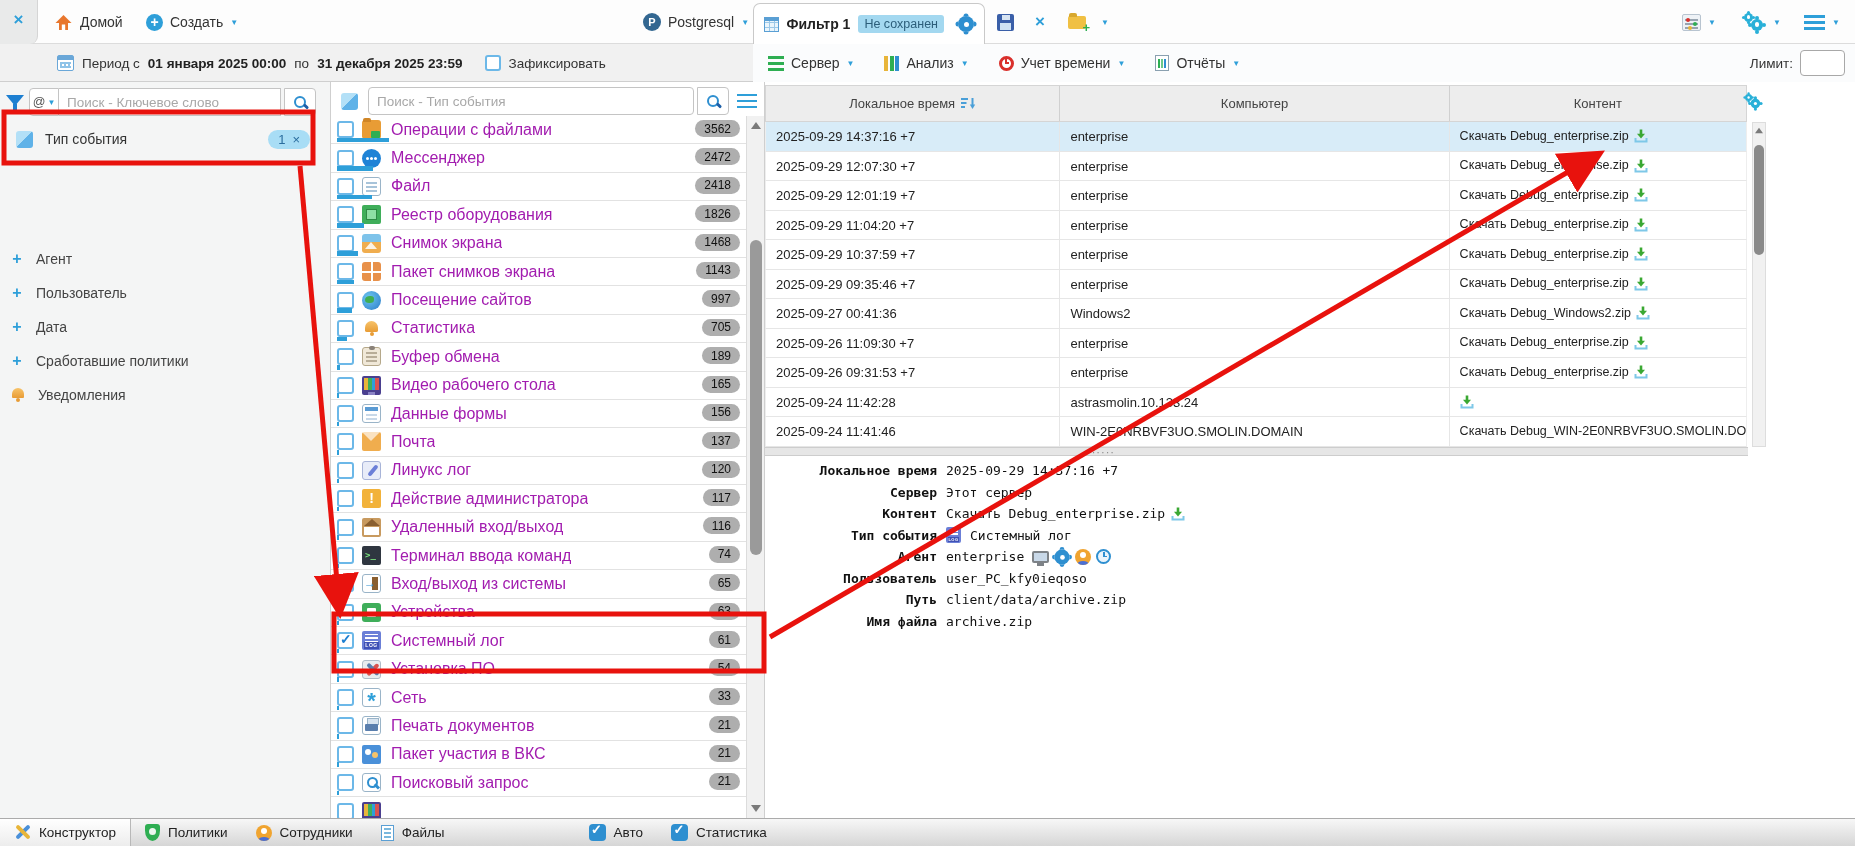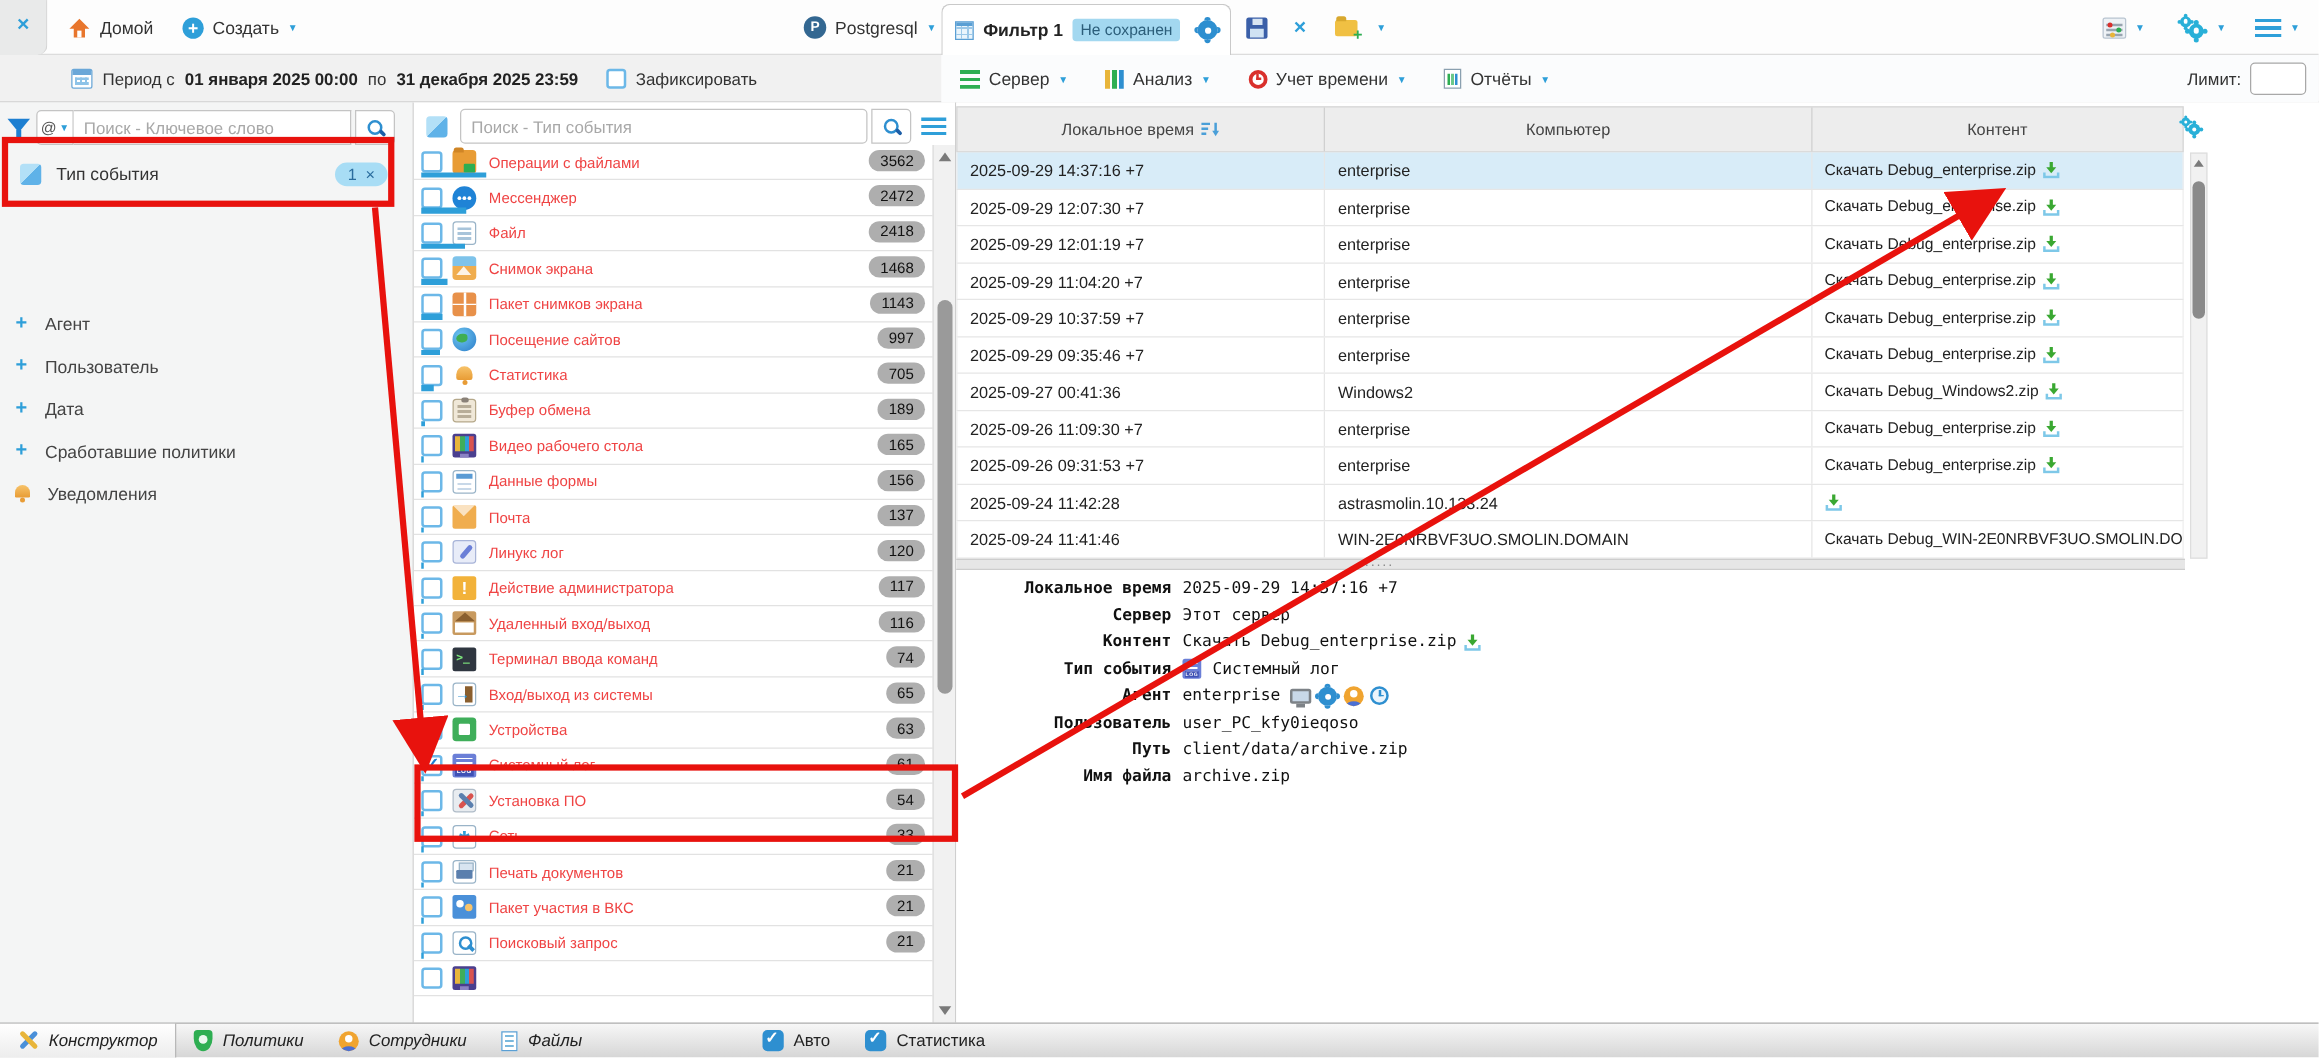--- a/index.html
+++ b/index.html
@@ -134,21 +134,21 @@
   .etpanel { position:absolute; left:330px; top:82px; width:435px; height:736px; background:#fff;
     border-left:1px solid #cfcfcf; border-right:1px solid #cfcfcf; }
   .etsearch { position:absolute; left:0; top:4px; width:435px; height:30px; display:flex; align-items:center; }
   .burger { width:20px; height:14px; background:repeating-linear-gradient(#2e9fd9 0 2.5px, transparent 2.5px 6px);
     margin-left:8px; cursor:pointer; }
   .etlist { position:absolute; left:0; top:34px; width:417px; height:702px; overflow:hidden; }
   .erow { position:relative; width:100%; height:28.4px; border-bottom:1px solid #e2e2e2; display:flex;
     align-items:center; cursor:pointer; }
   .erow .cb { width:17px; height:17px; margin-left:6px; }
   .erow .ei { margin-left:8px; }
-  .elabel { margin-left:10px; font-size:12px; color:#ef4444; white-space:nowrap; overflow:hidden; }
+  .elabel { margin-left:10px; font-size:16px; color:#a21caf; white-space:nowrap; overflow:hidden; }
   .ebadge { position:absolute; right:8px; top:4px; background:#aeaeae; color:#111; font-size:12px;
     border-radius:10px; padding:1.5px 9px; }
   .ebar { position:absolute; left:6px; bottom:1px; height:4.5px; background:#2e9fd9; }
   .etscroll { position:absolute; right:0; top:34px; width:18px; height:702px; background:#f1f1f1;
     border-left:1px solid #dcdcdc; }
   .tri-up { width:0; height:0; border-left:5px solid transparent; border-right:5px solid transparent;
     border-bottom:7px solid #7a7a7a; margin:6px auto 0; }
   .tri-down { width:0; height:0; border-left:5px solid transparent; border-right:5px solid transparent;
     border-top:7px solid #7a7a7a; margin:0 auto; position:absolute; bottom:6px; left:4px; }
   .etthumb { position:absolute; left:3px; top:124px; width:12px; height:315px; background:#9a9a9a; border-radius:7px; }
@@ -290,21 +290,21 @@
   .clkb { width:15px; height:15px; border-radius:50%; border:2px solid #2e8fd0; background:#eaf4fc;
     position:relative; flex:none; }
   .clkb::before { content:''; position:absolute; left:5px; top:1px; width:1.5px; height:5px; background:#2e8fd0; }
   .clkb::after { content:''; position:absolute; left:5px; top:4.5px; width:4px; height:1.5px; background:#2e8fd0; }
   .agent-icons { display:flex; gap:5px; align-items:center; margin-left:8px; }
 
   
   .bottombar { position:absolute; left:0; top:818px; width:1855px; height:28px;
     background:linear-gradient(#f7f7f7, #d6d6d6); border-top:1px solid #ababab; display:flex; align-items:center; }
   .bb-item { display:flex; align-items:center; gap:8px; height:28px; padding:0 14px; font-size:13.5px;
-    color:#222; cursor:pointer;font-style:italic; }
+    color:#222; cursor:pointer; }
   .bb-active { background:linear-gradient(#ffffff, #ececec); border-right:1px solid #b8b8b8; }
   .tools { width:17px; height:17px; position:relative; flex:none; }
   .tools::before { content:''; position:absolute; left:7px; top:-1px; width:4px; height:18px;
     background:#4a90d9; transform:rotate(45deg); border-radius:2px; }
   .tools::after { content:''; position:absolute; left:7px; top:-1px; width:4px; height:18px;
     background:#e8b53a; transform:rotate(-45deg); border-radius:2px; }
   .shield { width:15px; height:17px; background:#2eae52; border-radius:3px 3px 50% 50%/3px 3px 60% 60%;
     position:relative; flex:none; }
   .shield::after { content:''; position:absolute; left:4px; top:4px; width:7px; height:7px;
     border-radius:50%; background:#fff; opacity:.9; }
@@ -484,20 +484,27 @@
         </div>
         <div class="erow">
           <span class="cb"></span>
           <span class="ei ei-doc"></span>
           <span class="elabel">Файл</span>
           <span class="ebadge">2418</span>
           <span class="ebar" style="width: 35px;"></span>
         </div>
         <div class="erow">
           <span class="cb"></span>
+          <span class="ei ei-chip"></span>
+          <span class="elabel">Реестр оборудования</span>
+          <span class="ebadge">1826</span>
+          <span class="ebar" style="width: 27px;"></span>
+        </div>
+        <div class="erow">
+          <span class="cb"></span>
           <span class="ei ei-shot"></span>
           <span class="elabel">Снимок экрана</span>
           <span class="ebadge">1468</span>
           <span class="ebar" style="width: 21px;"></span>
         </div>
         <div class="erow">
           <span class="cb"></span>
           <span class="ei ei-shots"></span>
           <span class="elabel">Пакет снимков экрана</span>
           <span class="ebadge">1143</span>

